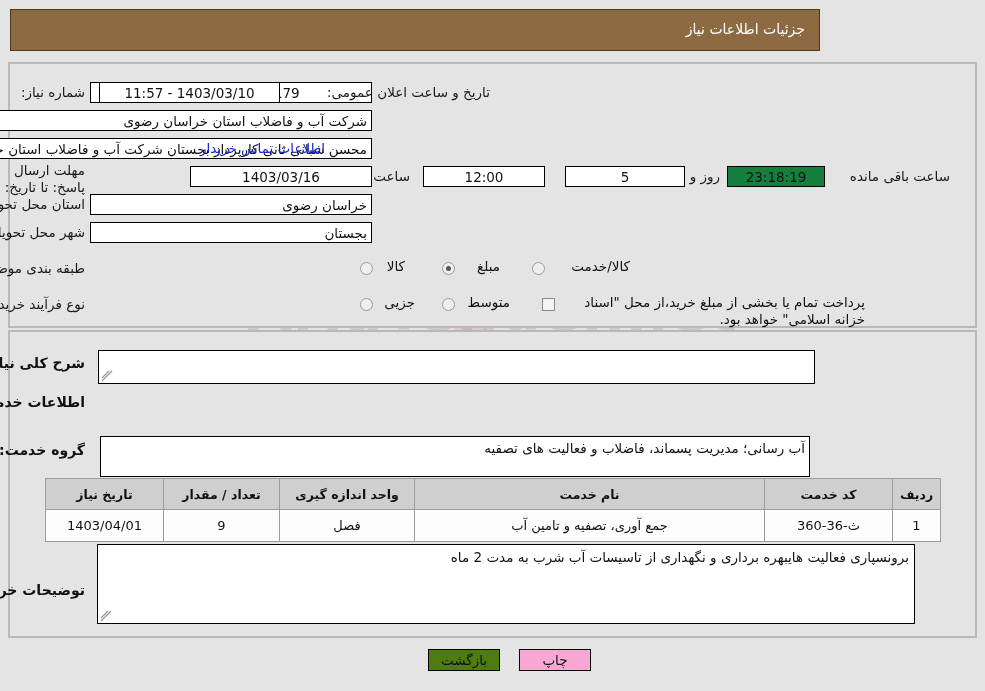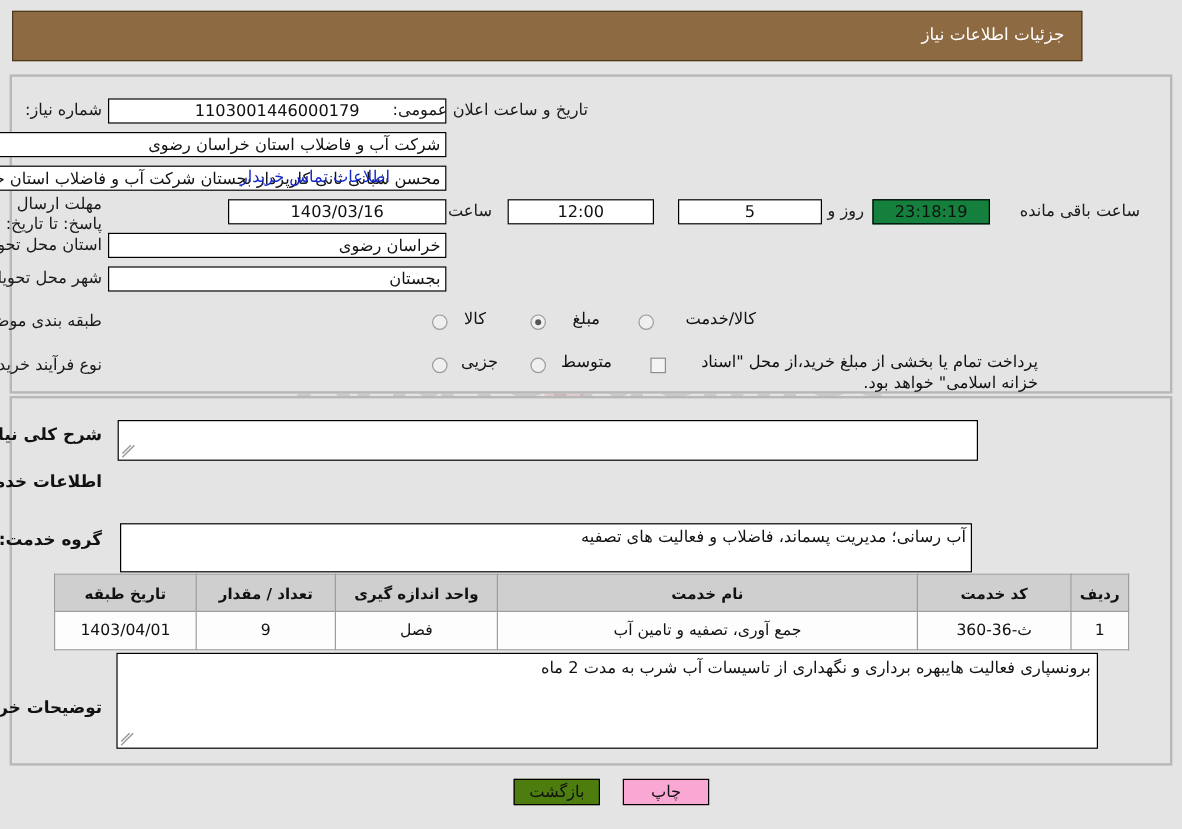--- a/index.html
+++ b/index.html
@@ -47,21 +47,21 @@
   }
   .wm-arrow {
     position: absolute;
     left: 440px; top: 0px;
     width: 150px; height: 160px;
   }
   
   .header-bar {
     position: absolute;
     left: 10px; top: 9px;
-    width: 892px; height: 42px;
+    width: 810px; height: 42px;
     background: #8d6a42;
     border: 1px solid #4a3a22;
     box-sizing: border-box;
     z-index: 2;
   }
   .header-title {
     position: absolute;
     right: 14px;
     top: 11px;
     color: #ffffff;
@@ -253,20 +253,21 @@
   <div class="header-bar">
     <div class="header-title">جزئیات اطلاعات نیاز</div>
   </div>
 
   <div class="panel panel-top"></div>
 
   <div class="lbl" style="right:900px; top:84px;">شماره نیاز:</div>
   <div class="fld fld-center fld-num" style="right:613px; top:82px; width:282px; height:21px;">1103001446000179</div>
 
   <div class="lbl" style="right:495px; top:84px;">تاریخ و ساعت اعلان عمومی:</div>
+  <div class="fld fld-center fld-num" style="right:705px; top:82px; width:181px; height:21px; left:105px;">11:57 - 1403/03/10</div>
 
   <div class="lbl" style="right:900px; top:112px;">نام دستگاه خریدار:</div>
   <div class="fld fld-right" style="right:613px; top:110px; width:382px; height:21px;">شرکت آب و فاضلاب استان خراسان رضوی</div>
 
   <div class="lbl" style="right:900px; top:140px;">ایجاد کننده درخواست:</div>
   <div class="fld fld-right" style="right:613px; top:138px; width:382px; height:21px;">محسن شبانی ثانی کارپرداز بجستان  شرکت آب و فاضلاب استان خراسان رضوی</div>
   <a class="link" style="right:660px; top:140px;">اطلاعات تماس خریدار</a>
 
   <div class="lbl" style="right:900px; top:162px; line-height:17px; width:95px; white-space:normal; text-align:right;">مهلت ارسال پاسخ: تا تاریخ:</div>
   <div class="fld fld-center fld-num" style="right:613px; top:166px; width:182px; height:21px;">1403/03/16</div>
@@ -323,21 +324,21 @@
         <col style="width:116px">
         <col style="width:118px">
     </colgroup>
     <thead>
       <tr>
         <th>ردیف</th>
         <th>کد خدمت</th>
         <th>نام خدمت</th>
         <th>واحد اندازه گیری</th>
         <th>تعداد / مقدار</th>
-        <th>تاریخ طبقه</th>
+        <th>تاریخ نیاز</th>
       </tr>
     </thead>
     <tbody>
       <tr>
         <td>1</td>
         <td class="td-ltr">ث-36-360</td>
         <td>جمع آوری، تصفیه و تامین آب</td>
         <td>فصل</td>
         <td>9</td>
         <td class="td-ltr">1403/04/01</td>

